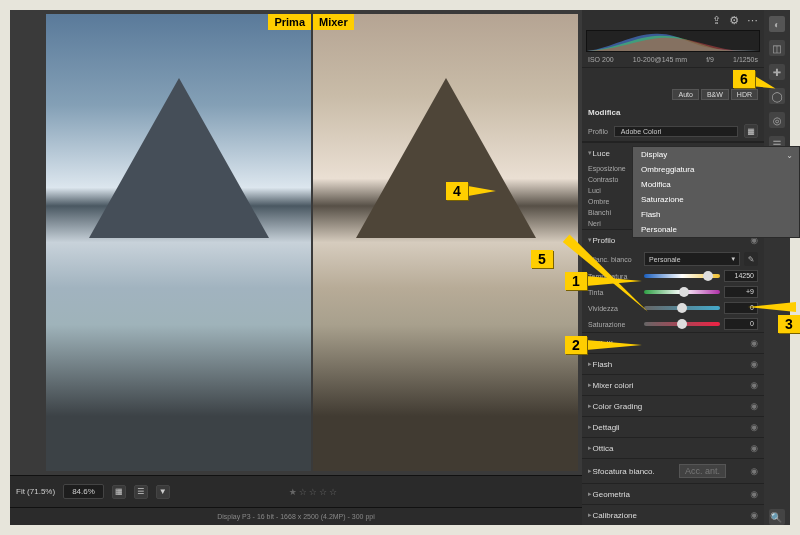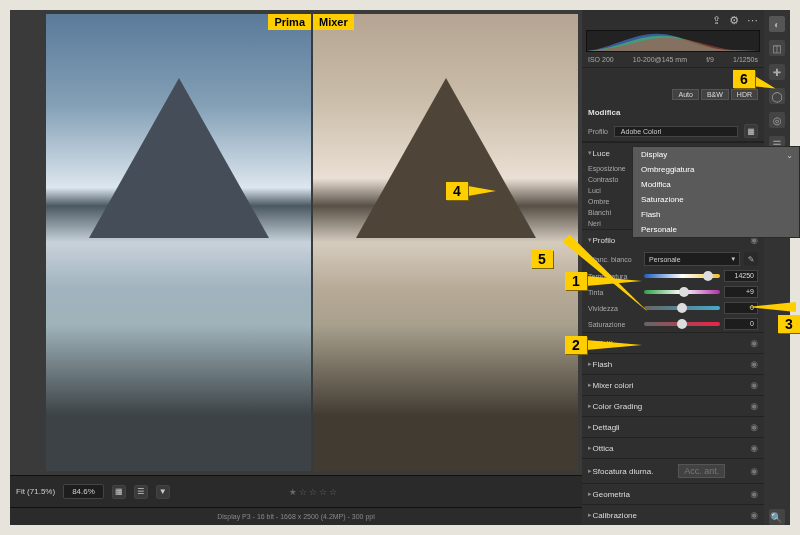--- a/index.html
+++ b/index.html
@@ -248,21 +248,21 @@
         </summary>
       </details>
     <details class="panel">
         <summary>
           <span>Ottica</span>
           <span class="eye">◉</span>
         </summary>
       </details>
     <details class="panel">
         <summary>
-          <span>Sfocatura diurna.</span>
+          <span>Sfocatura bianco.</span>
           <span class="mini eye">Acc. ant.</span>
           <span class="eye">◉</span>
         </summary>
       </details>
     <details class="panel">
         <summary>
           <span>Geometria</span>
           <span class="eye">◉</span>
         </summary>
       </details>

